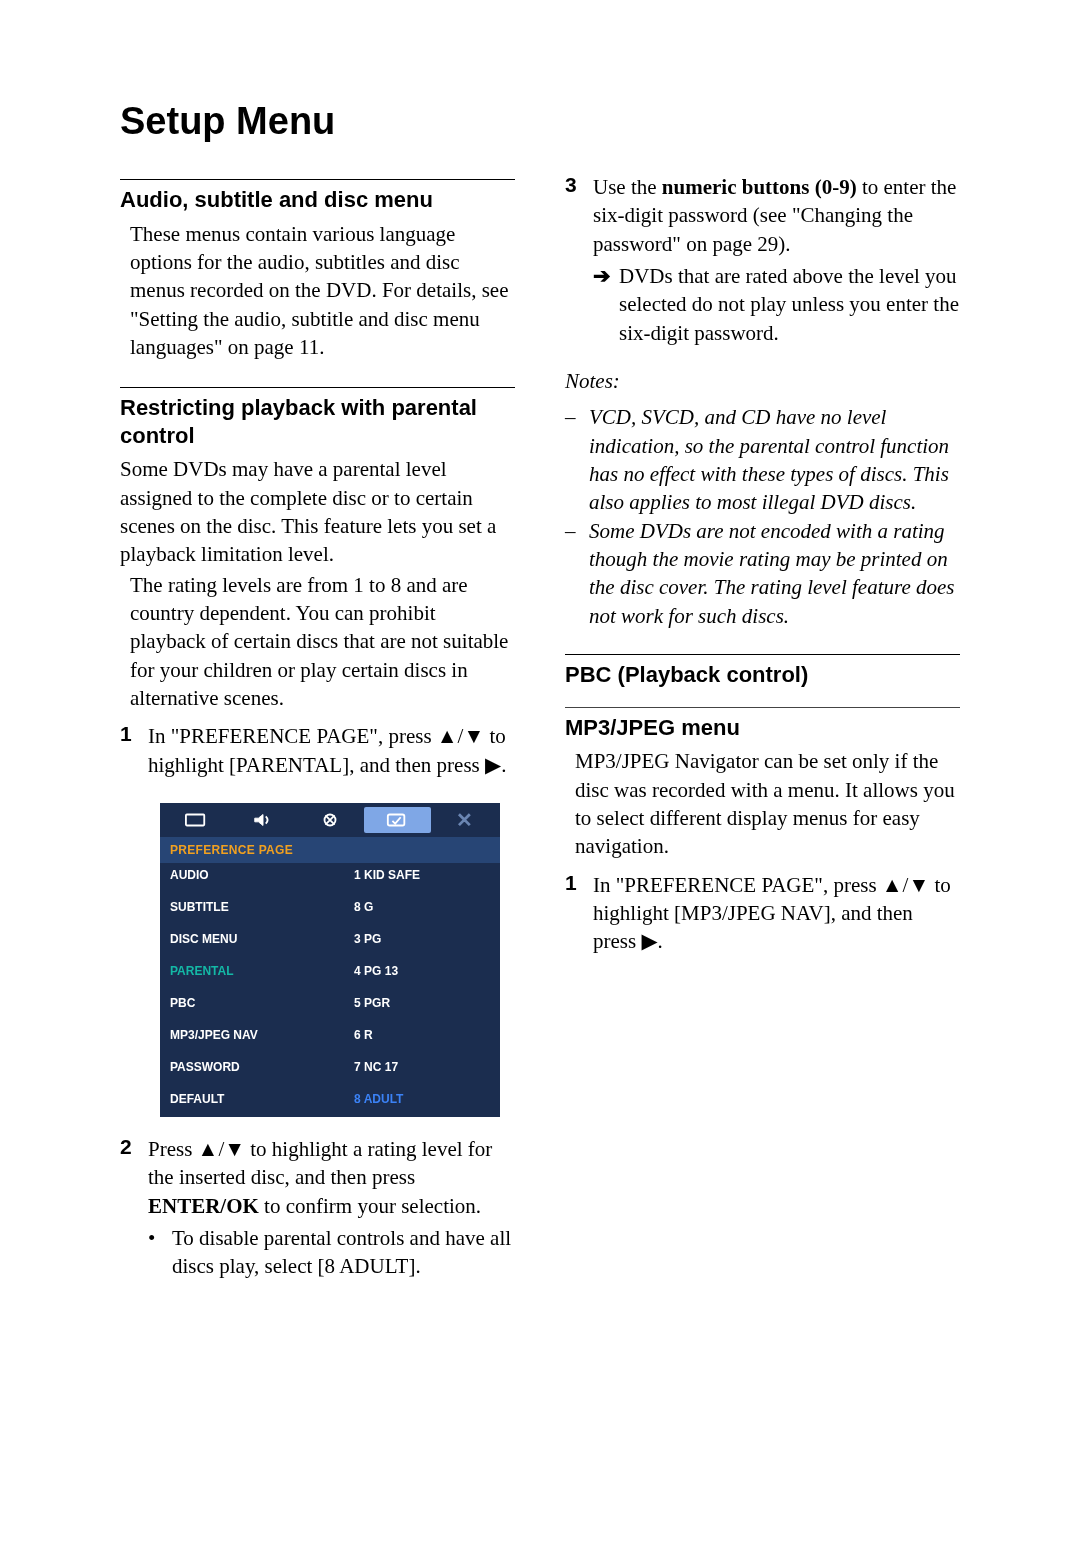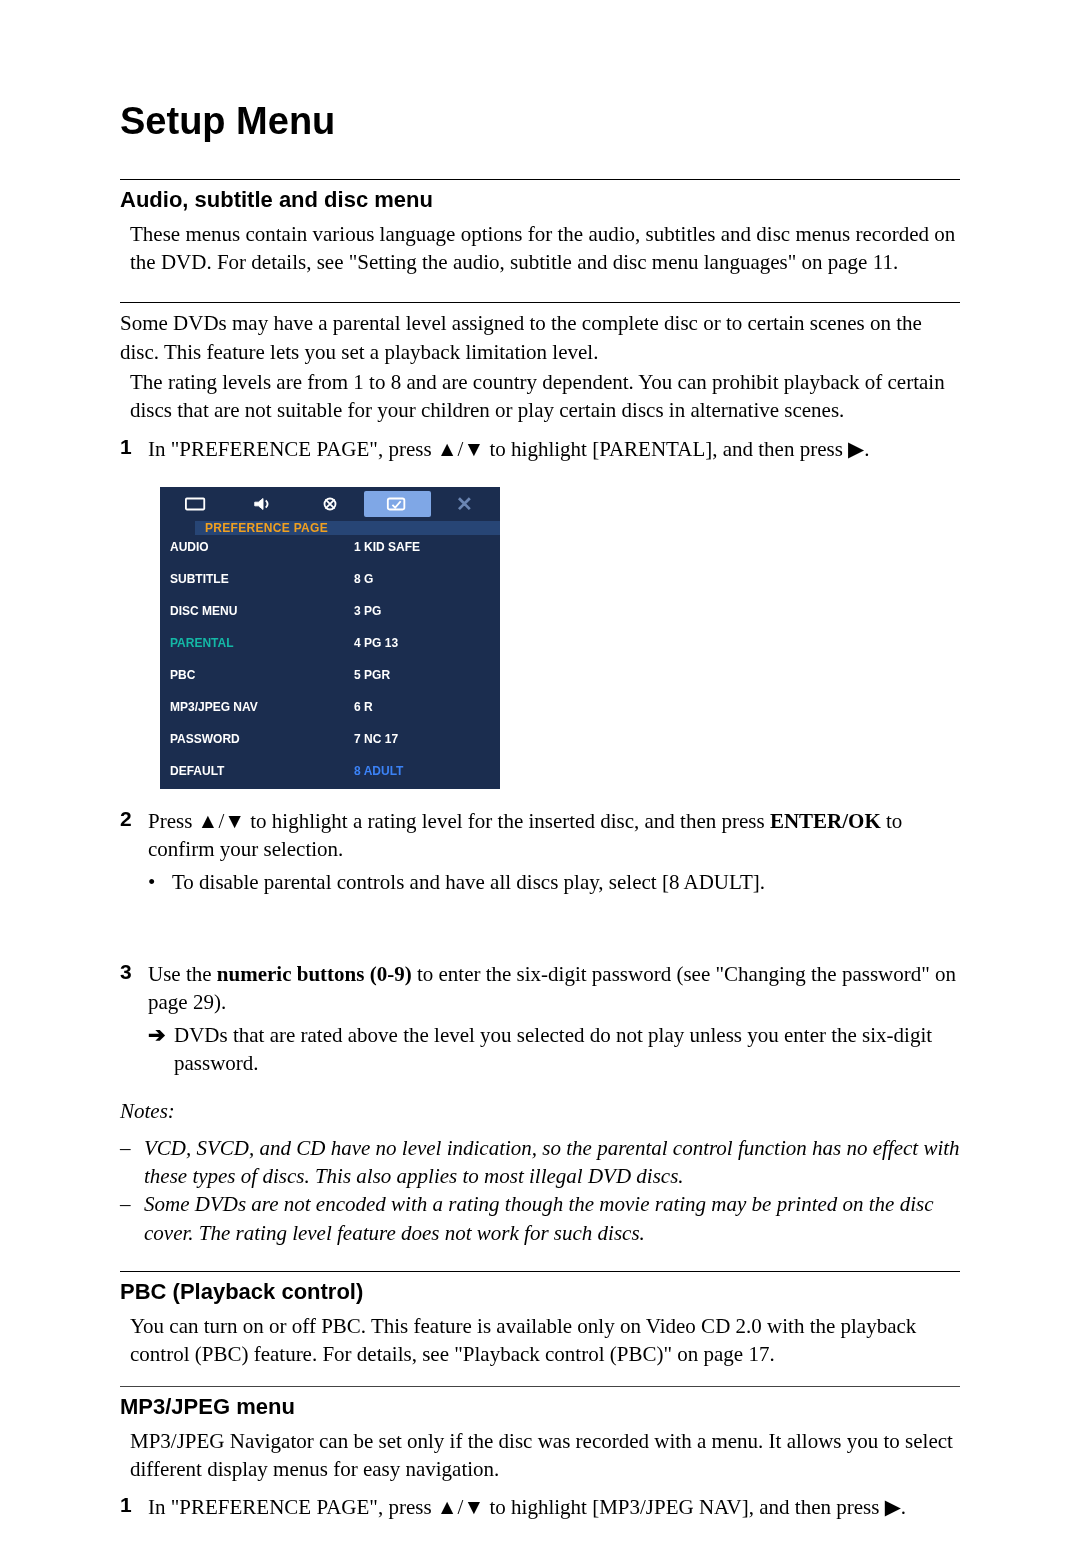--- a/index.html
+++ b/index.html
@@ -16,21 +16,20 @@
   }
   .page-title {
     font-family: "Arial Black", Arial, sans-serif;
     font-weight: 900;
     font-size: 38px;
     margin: 0 0 30px 0;
   }
   .cols {
     display: flex;
     gap: 50px;
-    flex-direction: column;
   }
   .col {
     flex: 1 1 0;
     min-width: 0;
   }
   .sec-rule {
     border: none;
     border-top: 1.5px solid #000;
     margin: 6px 0 6px 0;
   }
@@ -120,23 +119,22 @@
   .osd-tabs .tab.sel {
     background: #7fa7e6;
     border-radius: 2px;
   }
   .osd-tabs svg { width: 22px; height: 16px; fill: #fff; stroke:#fff; }
   .osd-title {
     background: #274575;
     color: #f0a020;
     font-weight: 700;
     font-size: 12px;
-    padding: 0 10px;
+    padding: 6px 10px;
     letter-spacing: 0.3px;
-    margin-left: 35px;
   }
   .osd-body {
     display: flex;
     padding: 4px 10px 10px 10px;
     gap: 18px;
   }
   .osd-left, .osd-right {
     display: flex;
     flex-direction: column;
     gap: 16px;
@@ -162,20 +160,21 @@
   <h1 class="page-title">Setup Menu</h1>
 
   <div class="cols">
 
     <div class="col">
       <hr class="sec-rule">
       <div class="subhead">Audio, subtitle and disc menu</div>
       <p class="para">These menus contain various language options for the audio, subtitles and disc menus recorded on the DVD. For details, see "Setting the audio, subtitle and disc menu languages" on page 11.</p>
 
       <hr class="sec-rule" style="margin-top:26px">
+      <div class="subhead">Restricting playback with parental control</div>
       <p class="tight">Some DVDs may have a parental level assigned to the complete disc or to certain scenes on the disc. This feature lets you set a playback limitation level.</p>
       <p class="para">The rating levels are from 1 to 8 and are country dependent. You can prohibit playback of certain discs that are not suitable for your children or play certain discs in alternative scenes.</p>
 
       <div class="step">
         <div class="num">1</div>
         <div class="body ptext">
           <span>In "PREFERENCE PAGE", press </span><span>▲</span><span>/</span><span>▼</span><span> to highlight [PARENTAL], and then press </span><span>▶</span><span>.</span>
         </div>
       </div>
 
@@ -262,21 +261,20 @@
           <div>VCD, SVCD, and CD have no level indication, so the parental control function has no effect with these types of discs. This also applies to most illegal DVD discs.</div>
         </div>
         <div class="item">
           <div class="dash">–</div>
           <div>Some DVDs are not encoded with a rating though the movie rating may be printed on the disc cover. The rating level feature does not work for such discs.</div>
         </div>
       </div>
 
       <hr class="sec-rule" style="margin-top:24px">
       <div class="subhead">PBC (Playback control)</div>
-      <p class="para">You can turn on or off PBC. This feature is available only on Video CD 2.0 with the playback control (PBC) feature. For details, see "Playback control (PBC)" on page 17.</p>
 
       <hr class="sec-rule light" style="margin-top:18px">
       <div class="subhead">MP3/JPEG menu</div>
       <p class="para">MP3/JPEG Navigator can be set only if the disc was recorded with a menu. It allows you to select different display menus for easy navigation.</p>
       <div class="step">
         <div class="num">1</div>
         <div class="body ptext">
           <span>In "PREFERENCE PAGE", press </span><span>▲</span><span>/</span><span>▼</span><span> to highlight [MP3/JPEG NAV], and then press </span><span>▶</span><span>.</span>
         </div>
       </div>

